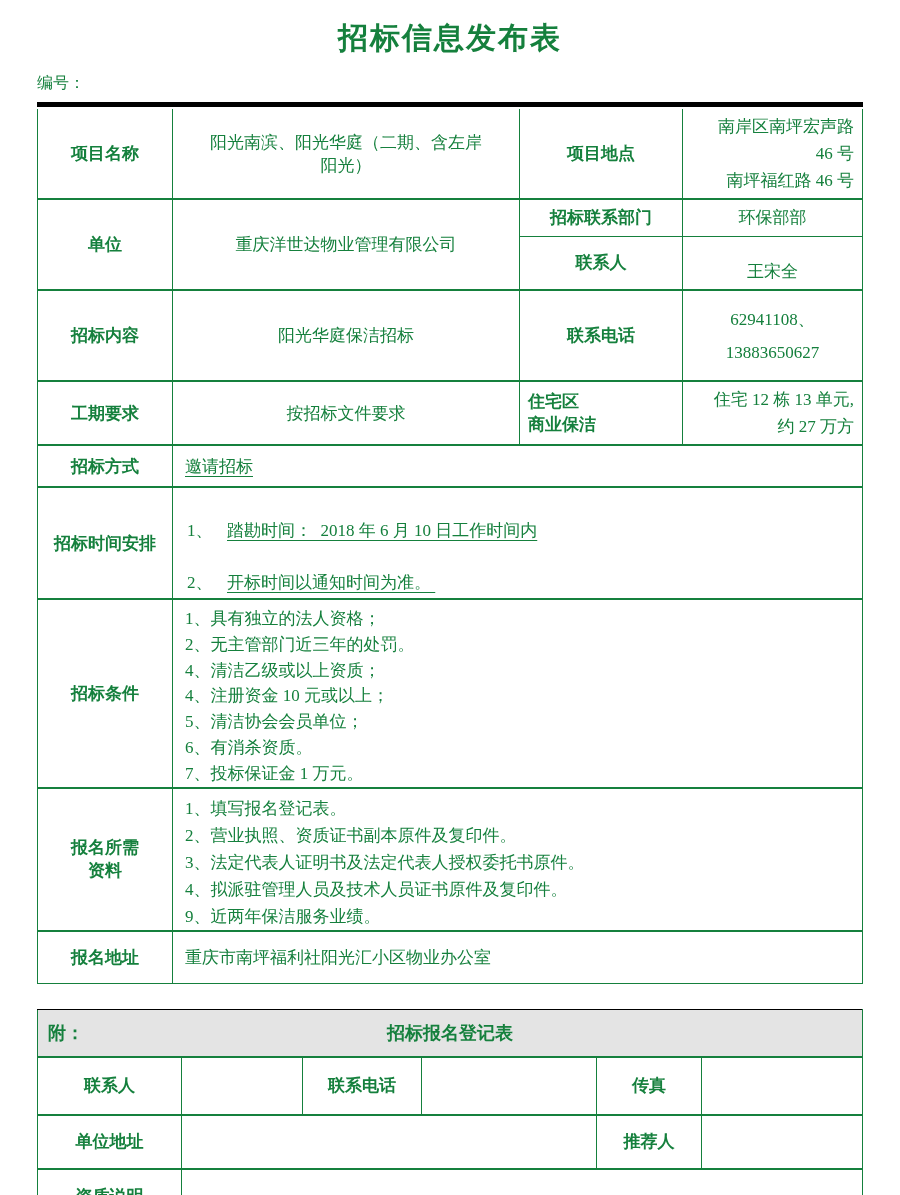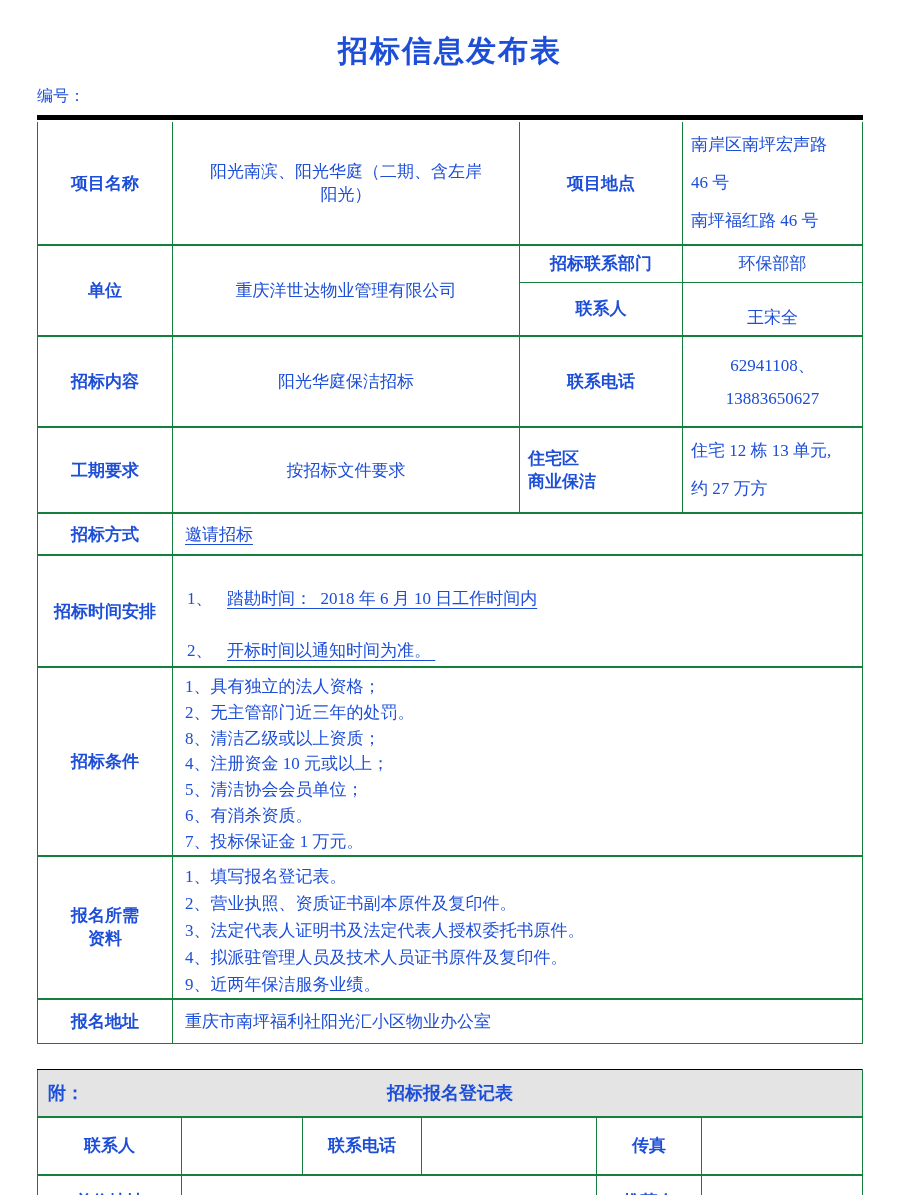--- a/index.html
+++ b/index.html
@@ -1,19 +1,19 @@
 <!DOCTYPE html>
 <html><head>
 <meta charset="utf-8">
 <style>
   html,body{margin:0;padding:0;background:#ffffff;}
   .page{
     width:900px;height:1195px;box-sizing:border-box;
-    background:#ffffff;color:#1d4ed8;
-    padding:27px 37px 0 37px;
+    background:#ffffff;color:#15803d;
+    padding:14px 37px 0 37px;
     font-family:"Liberation Serif","DejaVu Serif",serif;
     font-size:17px;
   }
   .doc-title{
     font-family:"Liberation Sans","DejaVu Sans",sans-serif;
     font-weight:bold;font-size:30px;text-align:center;
     margin:4px 0 0 0;letter-spacing:2px;
   }
   .doc-number{margin-top:14px;height:24px;font-size:16px;}
   .rule-thick{height:5px;background:#000;margin-top:5px;}
@@ -21,32 +21,32 @@
   td{border:1px solid #15803d;padding:0;vertical-align:middle;overflow:hidden;}
   tr.tk td{border-top-width:2px;}
   table tr:first-child td{border-top:none;}
   .t2 tr:first-child td{border-top:1px solid #000;}
   .lbl{font-weight:bold;text-align:center;}
   .lbl.lft{text-align:left;padding-left:8px;}
   .val{font-weight:normal;}
   .ctr{text-align:center;}
   .lft{text-align:left;padding-left:12px;}
   .ml{white-space:pre-line;}
-  .loc{line-height:38px;padding:4px 8px;text-align:left;}
+  .loc{line-height:27px;padding:4px 8px;text-align:right;}
   .vbot{vertical-align:bottom;padding-bottom:6px;}
   .phones{line-height:33px;}
   .u{text-decoration:underline;text-underline-offset:4px;}
   .vtop{vertical-align:top;padding-top:6px;}
   .sched-item{line-height:31px;padding-left:14px;white-space:pre;margin-top:21px;}
   .sched-item .num{display:inline-block;min-width:40px;}
   .cond-item{line-height:25.8px;padding-left:12px;}
   .mat-item{line-height:27px;padding-left:12px;}
   .h82{height:82px;}.h37{height:37px;}.h54{height:54px;}.h70{height:91px;}
   .h58{height:58px;margin-top:32px;}.h42{height:42px;}.h91{height:91px;}.h183{height:183px;}
-  .h137{height:137px;}.h45{height:45px;}.h47{height:47px;}.h52{height:52px;}
+  .h137{height:137px;}.h45{height:53px;}.h47{height:47px;}.h52{height:52px;}
   .h55{height:55px;}
   .t2{margin-top:25px;}
   .hdr-cell{position:relative;font-weight:bold;text-align:center;font-size:18px;}
   .hdr-attach{position:absolute;left:10px;top:50%;transform:translateY(-50%);}
 </style>
 </head>
 <body>
 
 <div class="page">
 
@@ -110,21 +110,21 @@
               <div class="sched-item"><span class="num">2、</span><span class="u">开标时间以通知时间为准。 </span></div>
             </div>
       </td>
     </tr>
     <tr class="h183 tk">
       <td class="lbl">招标条件</td>
       <td class="val vtop" colspan="3">
         <div>
               <div class="cond-item">1、具有独立的法人资格；</div>
               <div class="cond-item">2、无主管部门近三年的处罚。</div>
-              <div class="cond-item">8、清洁乙级或以上资质；</div>
+              <div class="cond-item">4、清洁乙级或以上资质；</div>
               <div class="cond-item">4、注册资金 10 元或以上；</div>
               <div class="cond-item">5、清洁协会会员单位；</div>
               <div class="cond-item">6、有消杀资质。</div>
               <div class="cond-item">7、投标保证金 1 万元。</div>
             </div>
       </td>
     </tr>
     <tr class="h137 tk">
       <td class="lbl ml">报名所需
 资料</td>

